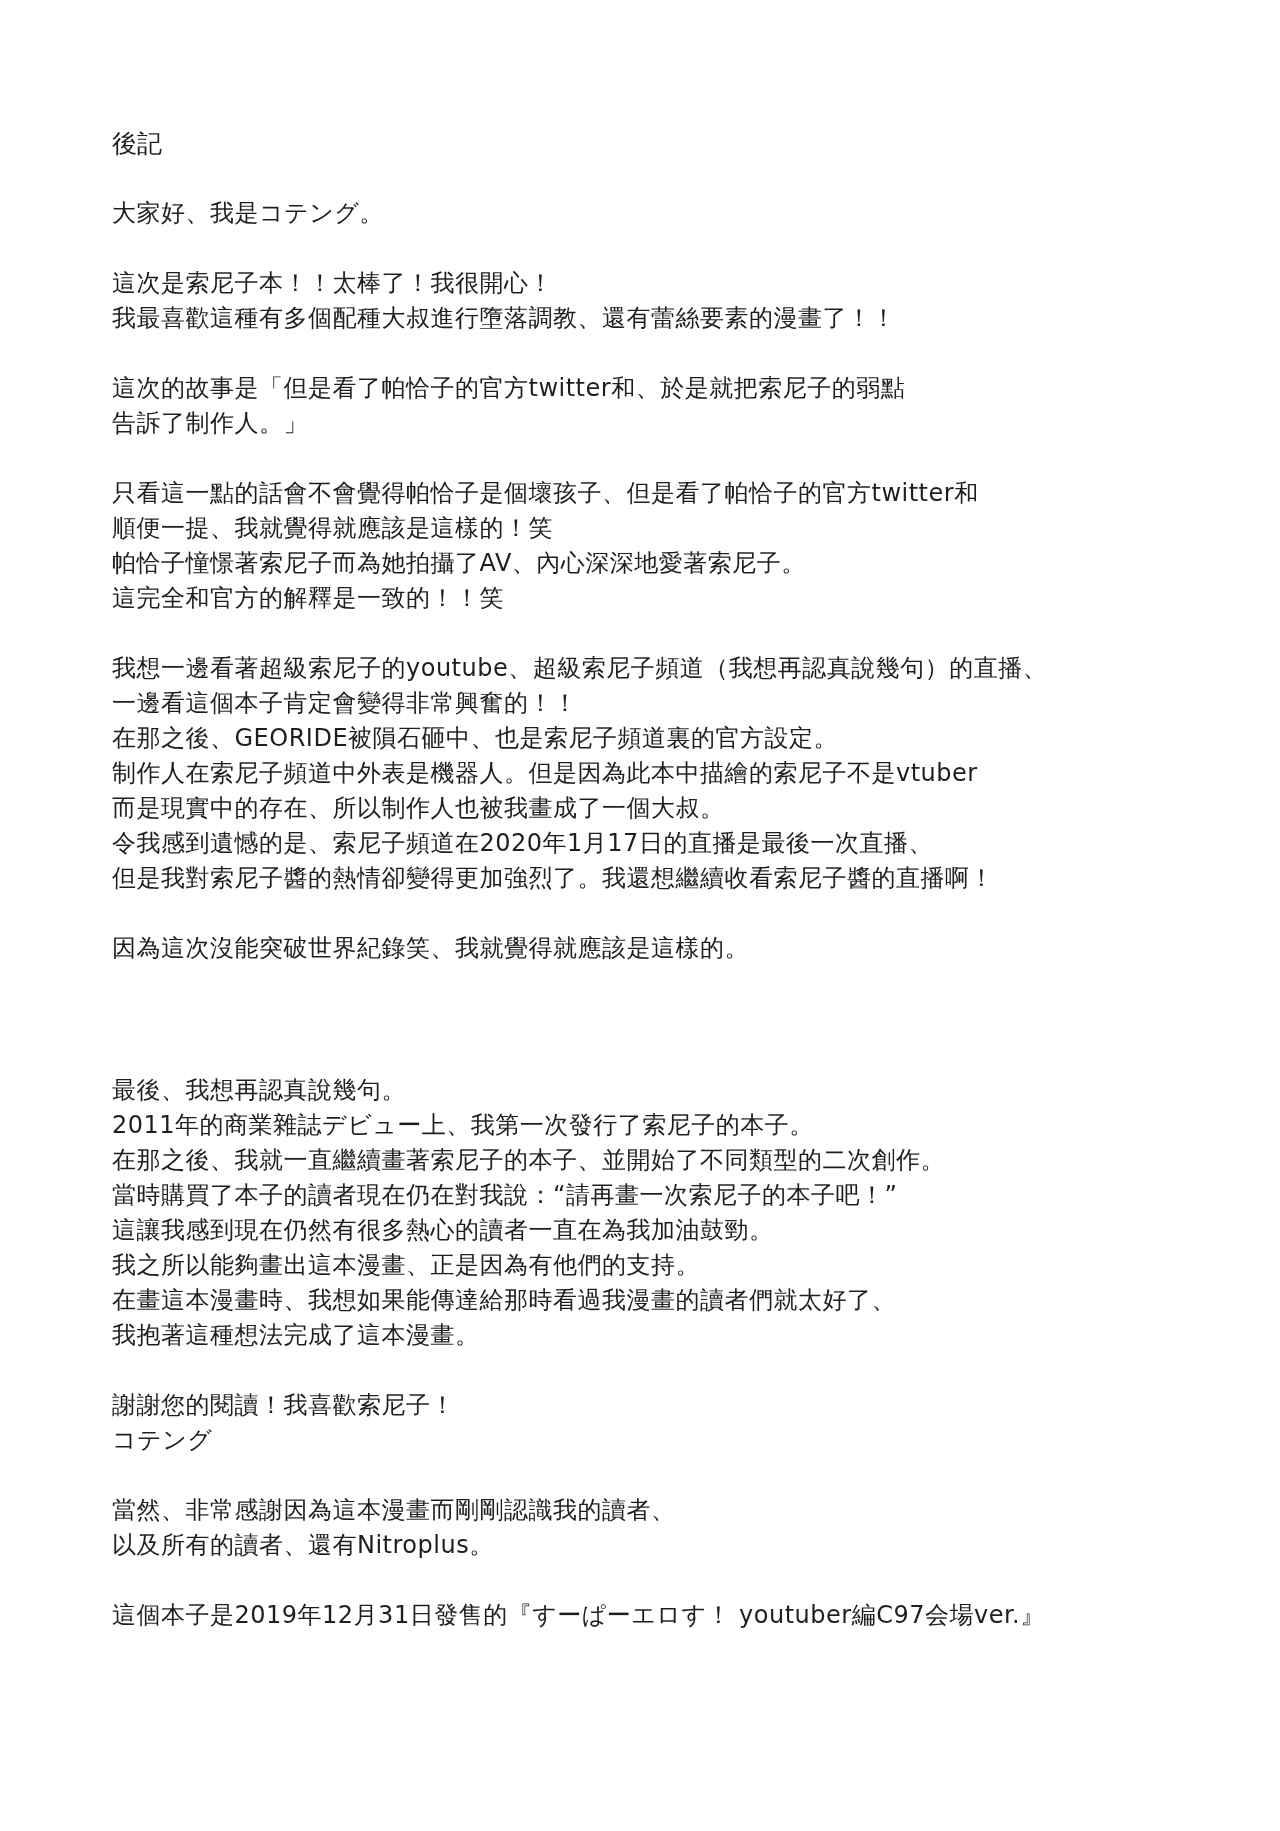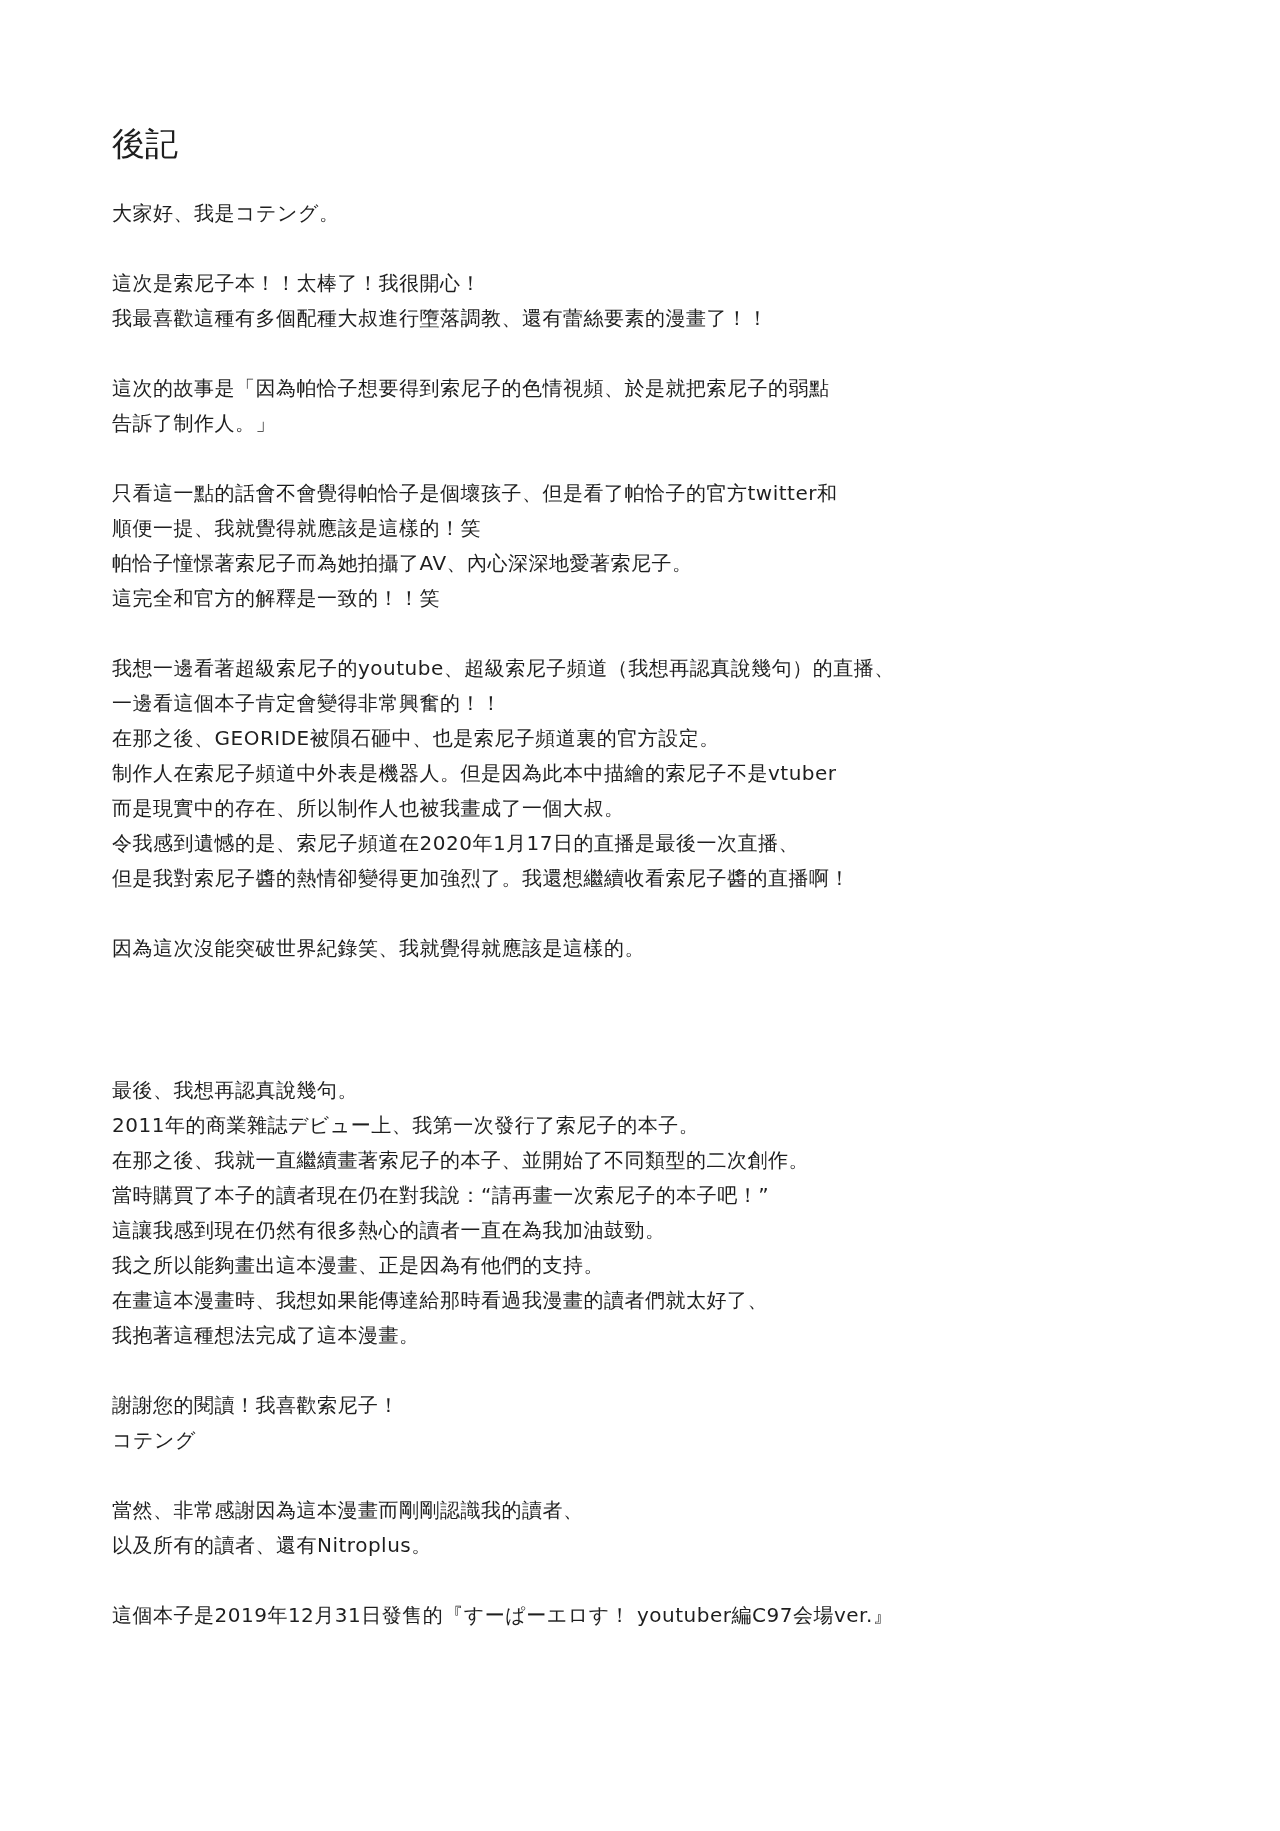--- a/index.html
+++ b/index.html
@@ -16,53 +16,53 @@
     font-family: "DejaVu Sans", sans-serif;
     color: #1e1e1e;
   }
   .content {
     position: absolute;
     top: 126px;
     left: 112px;
     right: 60px;
   }
   .heading {
-    font-size: 33px;
+    font-size: 25px;
     line-height: 35px;
     white-space: pre;
   }
   .para {
     margin-top: 35px;
   }
   .para.gap-large {
     margin-top: 107px;
   }
   .line {
-    font-size: 20px;
+    font-size: 24px;
     line-height: 35px;
     white-space: pre;
     letter-spacing: 0.5px;
   }
 </style>
 </head>
 <body>
 
 <div class="page">
   <div class="content">
     <div class="heading">後記</div>
     <div id="afterword-body">
         <div class="para">
           <div class="line">大家好、我是コテング。</div>
         </div>
         <div class="para">
           <div class="line">這次是索尼子本！！太棒了！我很開心！</div>
           <div class="line">我最喜歡這種有多個配種大叔進行墮落調教、還有蕾絲要素的漫畫了！！</div>
         </div>
         <div class="para">
-          <div class="line">這次的故事是「因為帕恰子想要得到索尼子的色情視頻、於是就把索尼子的弱點</div>
+          <div class="line">這次的故事是「但是看了帕恰子的官方twitter和、於是就把索尼子的弱點</div>
           <div class="line">告訴了制作人。」</div>
         </div>
         <div class="para">
           <div class="line">只看這一點的話會不會覺得帕恰子是個壞孩子、但是看了帕恰子的官方twitter和</div>
           <div class="line">順便一提、我就覺得就應該是這樣的！笑</div>
           <div class="line">帕恰子憧憬著索尼子而為她拍攝了AV、內心深深地愛著索尼子。</div>
           <div class="line">這完全和官方的解釋是一致的！！笑</div>
         </div>
         <div class="para">
           <div class="line">我想一邊看著超級索尼子的youtube、超級索尼子頻道（我想再認真說幾句）的直播、</div>

